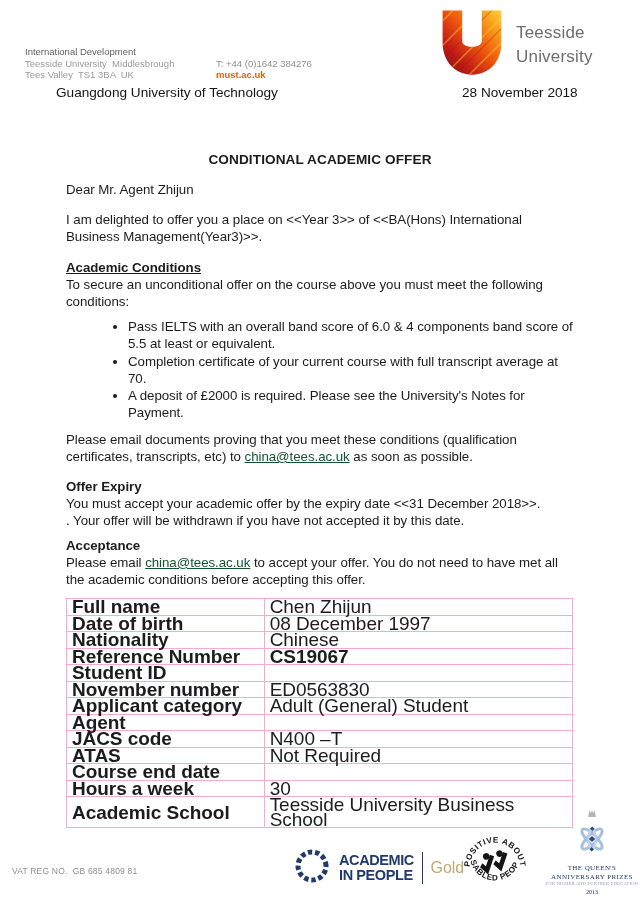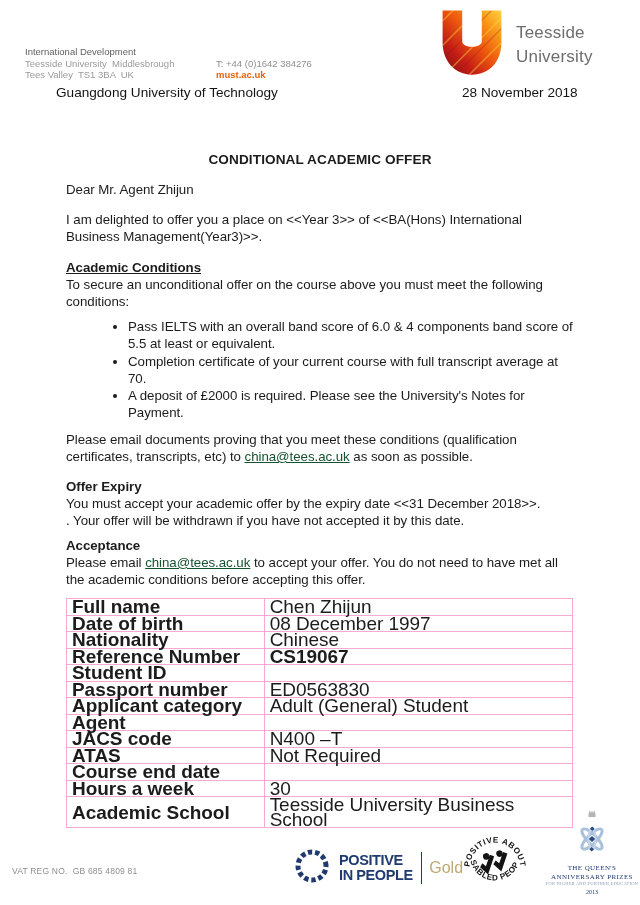--- a/index.html
+++ b/index.html
@@ -160,21 +160,21 @@
           </tr>
         <tr>
             <td class="lbl">Reference Number</td>
             <td class="val bold">CS19067</td>
           </tr>
         <tr>
             <td class="lbl">Student ID</td>
             <td class="val"></td>
           </tr>
         <tr>
-            <td class="lbl">Passport number</td>
+            <td class="lbl">November number</td>
             <td class="val">ED0563830</td>
           </tr>
         <tr>
             <td class="lbl">Applicant category</td>
             <td class="val">Adult (General) Student</td>
           </tr>
         <tr>
             <td class="lbl">Agent</td>
             <td class="val"></td>
           </tr>
@@ -205,21 +205,21 @@
   <div class="vat pre">VAT REG NO.  GB 685 4809 81</div>
 
   <div class="iip">
     <span>
       <svg width="40" height="40" viewBox="0 0 40 40">
         <circle cx="20" cy="20" r="14" fill="none" stroke="#1f3a6e" stroke-width="5" stroke-dasharray="4.4,2.8" transform="rotate(-14 20 20)"></circle>
         <circle cx="20" cy="20" r="9" fill="#ffffff"></circle>
       </svg>
     </span>
     <div class="iip-text">
-      <div>POSITIVE</div>
+      <div>ACADEMIC</div>
       <div>IN PEOPLE</div>
     </div>
     <div class="iip-div"></div>
     <div class="iip-gold">Gold</div>
   </div>
 
   <div class="positive">
     <svg width="64" height="64" viewBox="0 0 66 66">
       <defs>
         <path id="arcTop" d="M7,36 A26,26 0 0 1 59,36"></path>

